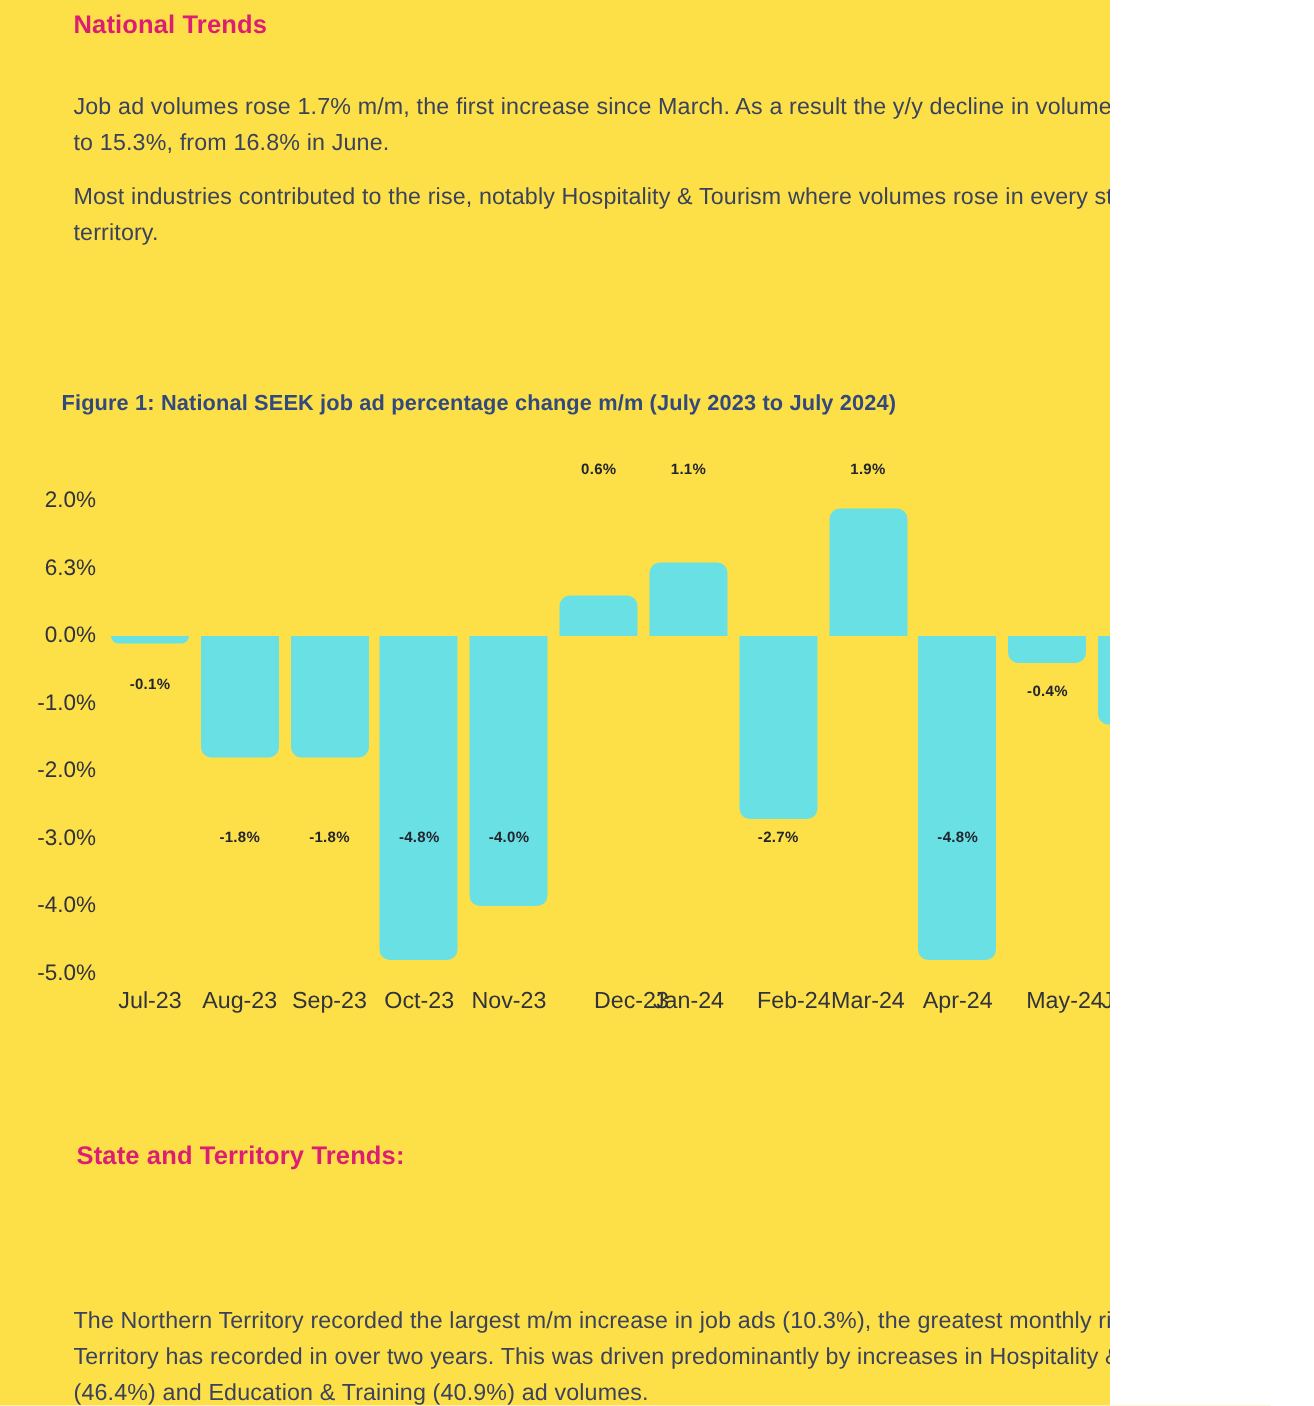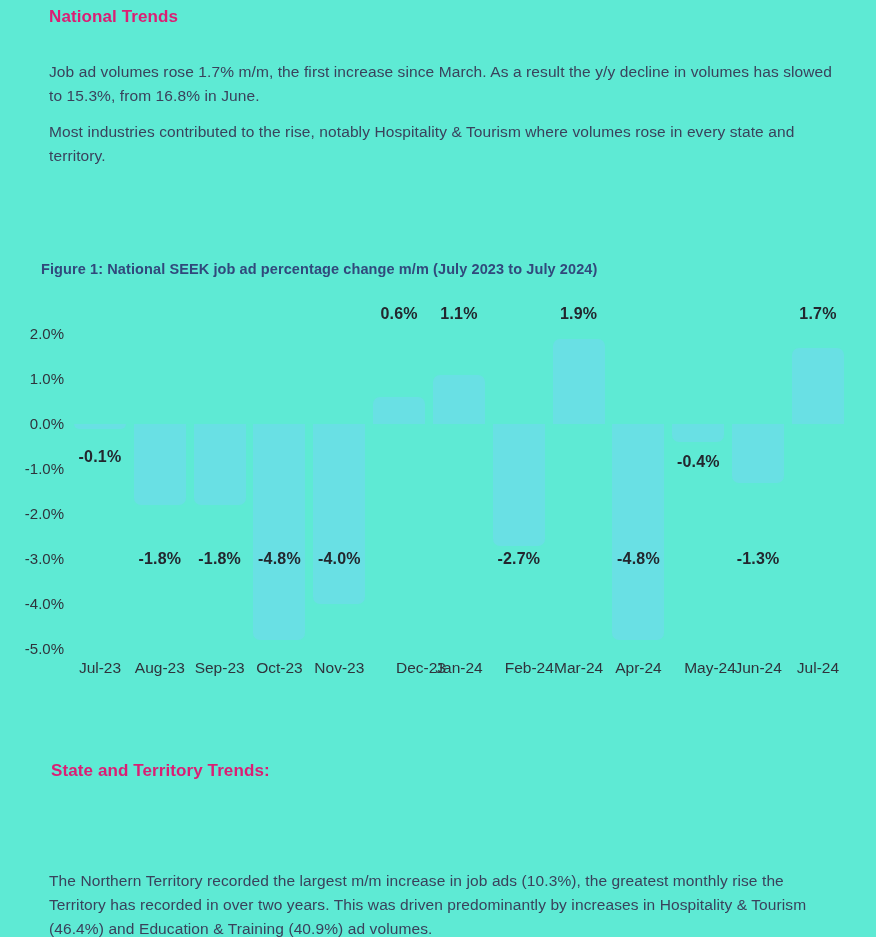--- a/index.html
+++ b/index.html
@@ -1,19 +1,19 @@
 <!DOCTYPE html>
 <html><head>
 <meta charset="utf-8">
 <style>
   html,body{margin:0;padding:0;background:#ffffff;}
   #page{
     position:relative;
-    width:876px;height:937px;
-    background:#5eead4;
+    width:740px;height:937px;
+    background:#fde047;
     font-family:"Liberation Sans", sans-serif;
     overflow:hidden;
   }
   .h-pink{
     position:absolute;
     font-size:17px;
     font-weight:700;
     letter-spacing:.1px;
   }
   .para{
@@ -53,21 +53,21 @@
   }
   .bar{
     position:absolute;
   }
   .bar.pos{border-radius:7px 7px 0 0;}
   .bar.neg{border-radius:0 0 7px 7px;}
   .dlabel{
     position:absolute;
     width:64px;
     text-align:center;
-    font-size:16px;
+    font-size:10px;
     font-weight:700;
     height:14px;line-height:14px;
     letter-spacing:.2px;
   }
 </style>
 </head>
 <body>
 
 <div id="page">
 
@@ -75,21 +75,21 @@
 
   <div class="para" style="top: 60px; color: rgb(58, 66, 92);">Job ad volumes rose 1.7% m/m, the first increase since March. As a result the y/y decline in volumes has slowed to 15.3%, from 16.8% in June.</div>
 
   <div class="para" style="top: 120px; color: rgb(58, 66, 92);">Most industries contributed to the rise, notably Hospitality &amp; Tourism where volumes rose in every state and territory.</div>
 
 
   <div class="fig-caption" style="color: rgb(49, 73, 124);">Figure 1: National SEEK job ad percentage change m/m (July 2023 to July 2024)</div>
 
   <div id="chart">
       <div class="ytick" style="top: 29px; color: rgb(48, 51, 60);">2.0%</div>
-      <div class="ytick" style="top: 74px; color: rgb(48, 51, 60);">1.0%</div>
+      <div class="ytick" style="top: 74px; color: rgb(48, 51, 60);">6.3%</div>
       <div class="ytick" style="top: 119px; color: rgb(48, 51, 60);">0.0%</div>
       <div class="ytick" style="top: 164px; color: rgb(48, 51, 60);">-1.0%</div>
       <div class="ytick" style="top: 209px; color: rgb(48, 51, 60);">-2.0%</div>
       <div class="ytick" style="top: 254px; color: rgb(48, 51, 60);">-3.0%</div>
       <div class="ytick" style="top: 299px; color: rgb(48, 51, 60);">-4.0%</div>
       <div class="ytick" style="top: 344px; color: rgb(48, 51, 60);">-5.0%</div>
       <div class="bar neg" style="left: 74px; width: 52px; background: rgb(105, 224, 228); height: 4.5px; top: 128px;"></div>
       <div class="dlabel" style="left: 68px; top: 154px; color: rgb(35, 38, 46);">-0.1%</div>
       <div class="xtick" style="left: 65px; top: 363.25px; color: rgb(48, 51, 60);">Jul-23</div>
       <div class="bar neg" style="left: 133.83px; width: 52px; background: rgb(105, 224, 228); height: 81px; top: 128px;"></div>

